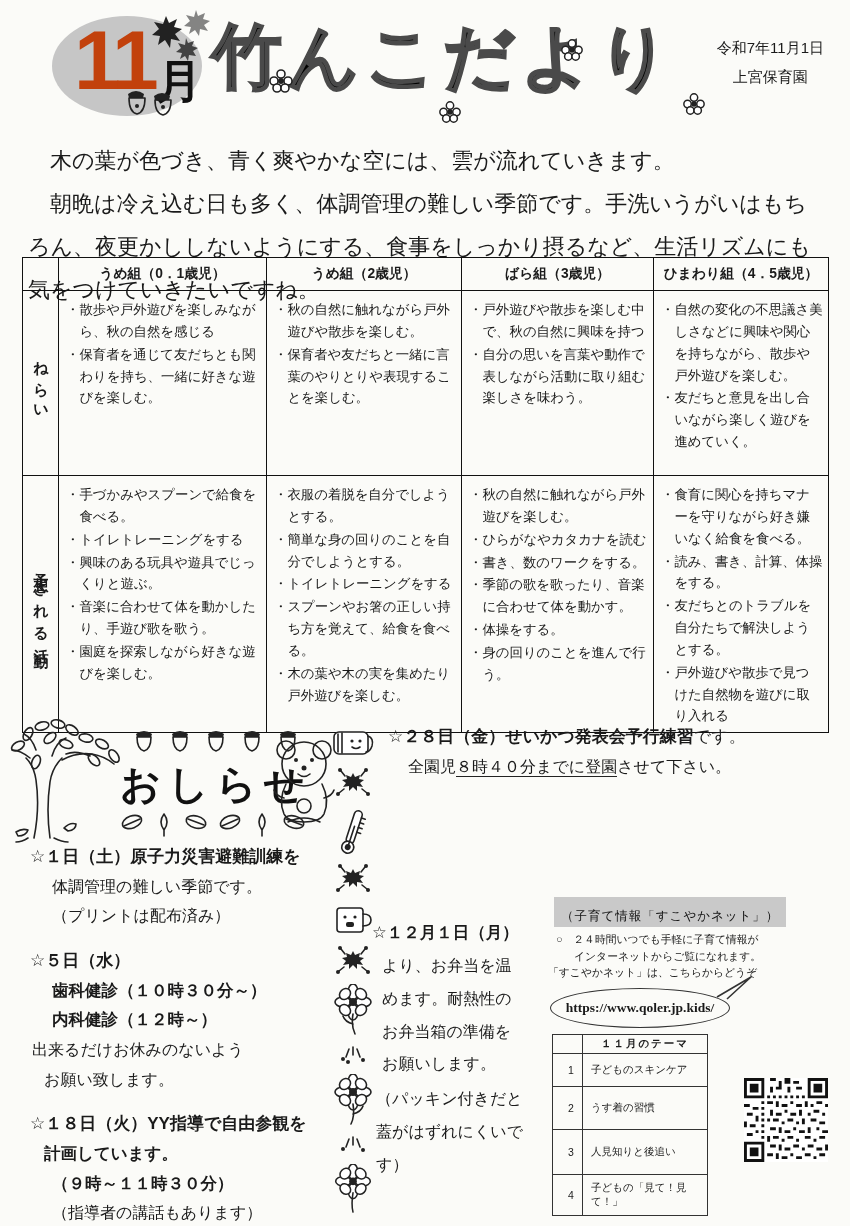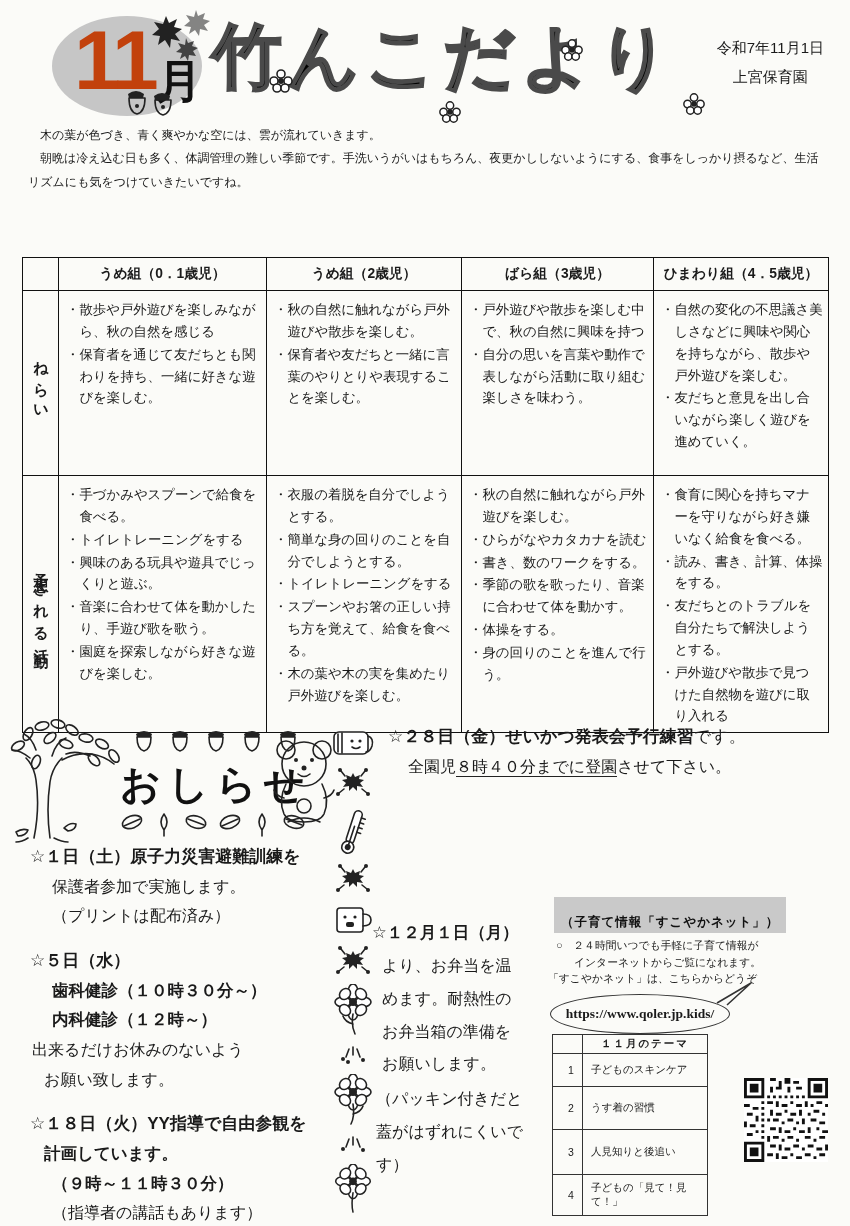--- a/index.html
+++ b/index.html
@@ -20,21 +20,21 @@
   .badge-acorns{position:absolute;left:68px;top:72px;}
   .main-title{
     position:absolute;left:212px;top:22px;width:470px;
     font-size:70px;font-weight:800;letter-spacing:6px;line-height:1;
     color:#000000;-webkit-text-stroke:2.5px #4a4a4a;white-space:nowrap;
   }
   .title-flower{position:absolute;}
   .header-date{position:absolute;right:26px;top:34px;text-align:center;font-size:15px;line-height:1.9;}
 
   
-  .intro{position:absolute;left:28px;top:124px;width:798px;font-size:12px;line-height:1.95;}
+  .intro{position:absolute;left:28px;top:140px;width:798px;font-size:22px;line-height:1.95;}
   .intro p{margin:0;}
 
   
   table.plan{position:absolute;left:22px;top:257px;width:806px;border-collapse:collapse;table-layout:fixed;}
   table.plan th,table.plan td{border:1.6px solid #111;}
   table.plan th{height:28px;font-size:13.8px;font-weight:600;text-align:center;vertical-align:middle;padding:2px 0;}
   table.plan td.lbl{text-align:center;vertical-align:middle;font-size:15px;font-weight:600;padding:0;}
   .vtxt{writing-mode:vertical-rl;text-orientation:upright;letter-spacing:5px;margin:0 auto;}
   table.plan td.cell{vertical-align:top;padding:8px 5px 4px 7px;font-size:13.4px;line-height:1.63;
     font-family:"Liberation Serif","DejaVu Serif",serif;}
@@ -56,21 +56,21 @@
   .ann-right{position:absolute;left:388px;top:722px;width:452px;}
   .ann-right .ann-item{margin-bottom:21px;}
   .ann-right .ann-head .rest{font-weight:400;}
   .ann-body{font-size:16px;margin-left:20px;line-height:1.85;}
   .ann-note{font-size:15.5px;margin-left:6px;line-height:1.85;}
   .u{border-bottom:1.6px solid #222;padding-bottom:1px;}
 
   
   .sukoyaka{position:absolute;left:540px;top:897px;width:305px;}
   .suko-title{display:inline-block;margin-left:14px;background:#c9c9c9;color:#111;
-    font-size:12.5px;font-weight:700;letter-spacing:1px;padding:17px 7px 2px;}
+    font-size:12.5px;font-weight:400;letter-spacing:1px;padding:11px 7px 2px;}
   .suko-lines{font-size:10.8px;line-height:1.55;margin-top:4px;}
   .suko-l1{margin-left:16px;}
   .suko-l2{margin-left:34px;}
   .suko-l3{margin-left:8px;}
   .bubble{position:relative;width:178px;height:38px;margin:7px 0 0 10px;border:1.6px solid #333;
     border-radius:50%;display:flex;align-items:center;justify-content:center;
     font-size:13.5px;font-weight:700;font-family:"Liberation Serif","DejaVu Serif",serif;}
   .bubble-tail{position:absolute;right:-26px;top:-14px;}
 
   
@@ -445,21 +445,21 @@
           </g>
           <circle class="fl" cx="24" cy="18" r="4"></circle>
           <path d="M24 30 q-2 12 0 20"></path>
         </g>
     </svg>
   </div>
 
   <div class="ann-left">
     <div class="ann-item">
       <div class="ann-head">☆１日（土）原子力災害避難訓練を</div>
-      <div class="ann-line">保護者参加で実施します。</div>
+      <div class="ann-line">体調管理の難しい季節です。</div>
       <div class="ann-line serif">（プリントは配布済み）</div>
     </div>
     <div class="ann-item">
       <div class="ann-head">☆５日（水）</div>
       <div class="ann-bline">歯科健診（１０時３０分～）</div>
       <div class="ann-bline">内科健診（１２時～）</div>
       <div class="ann-line serif" style="margin-left:2px;">出来るだけお休みのないよう</div>
       <div class="ann-line serif" style="margin-left:14px;">お願い致します。</div>
     </div>
     <div class="ann-item">

